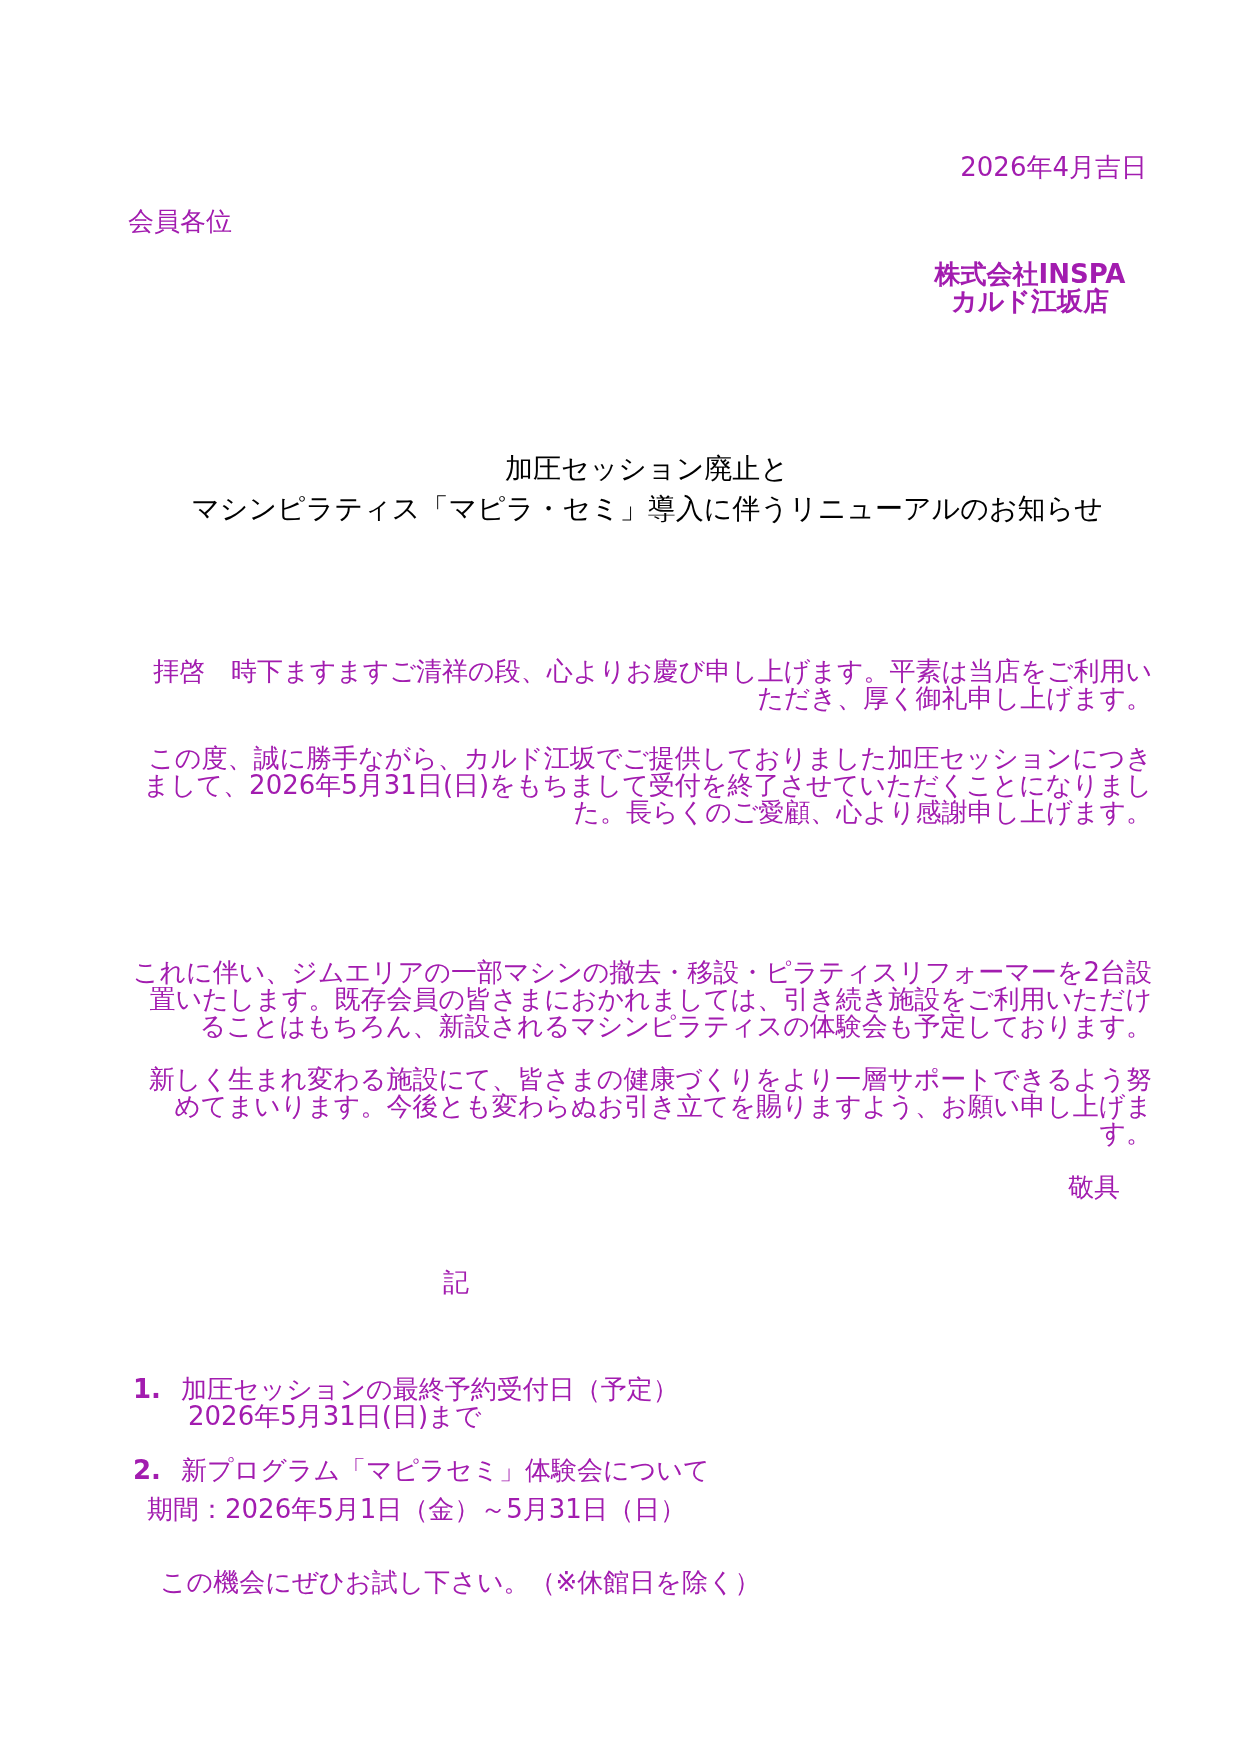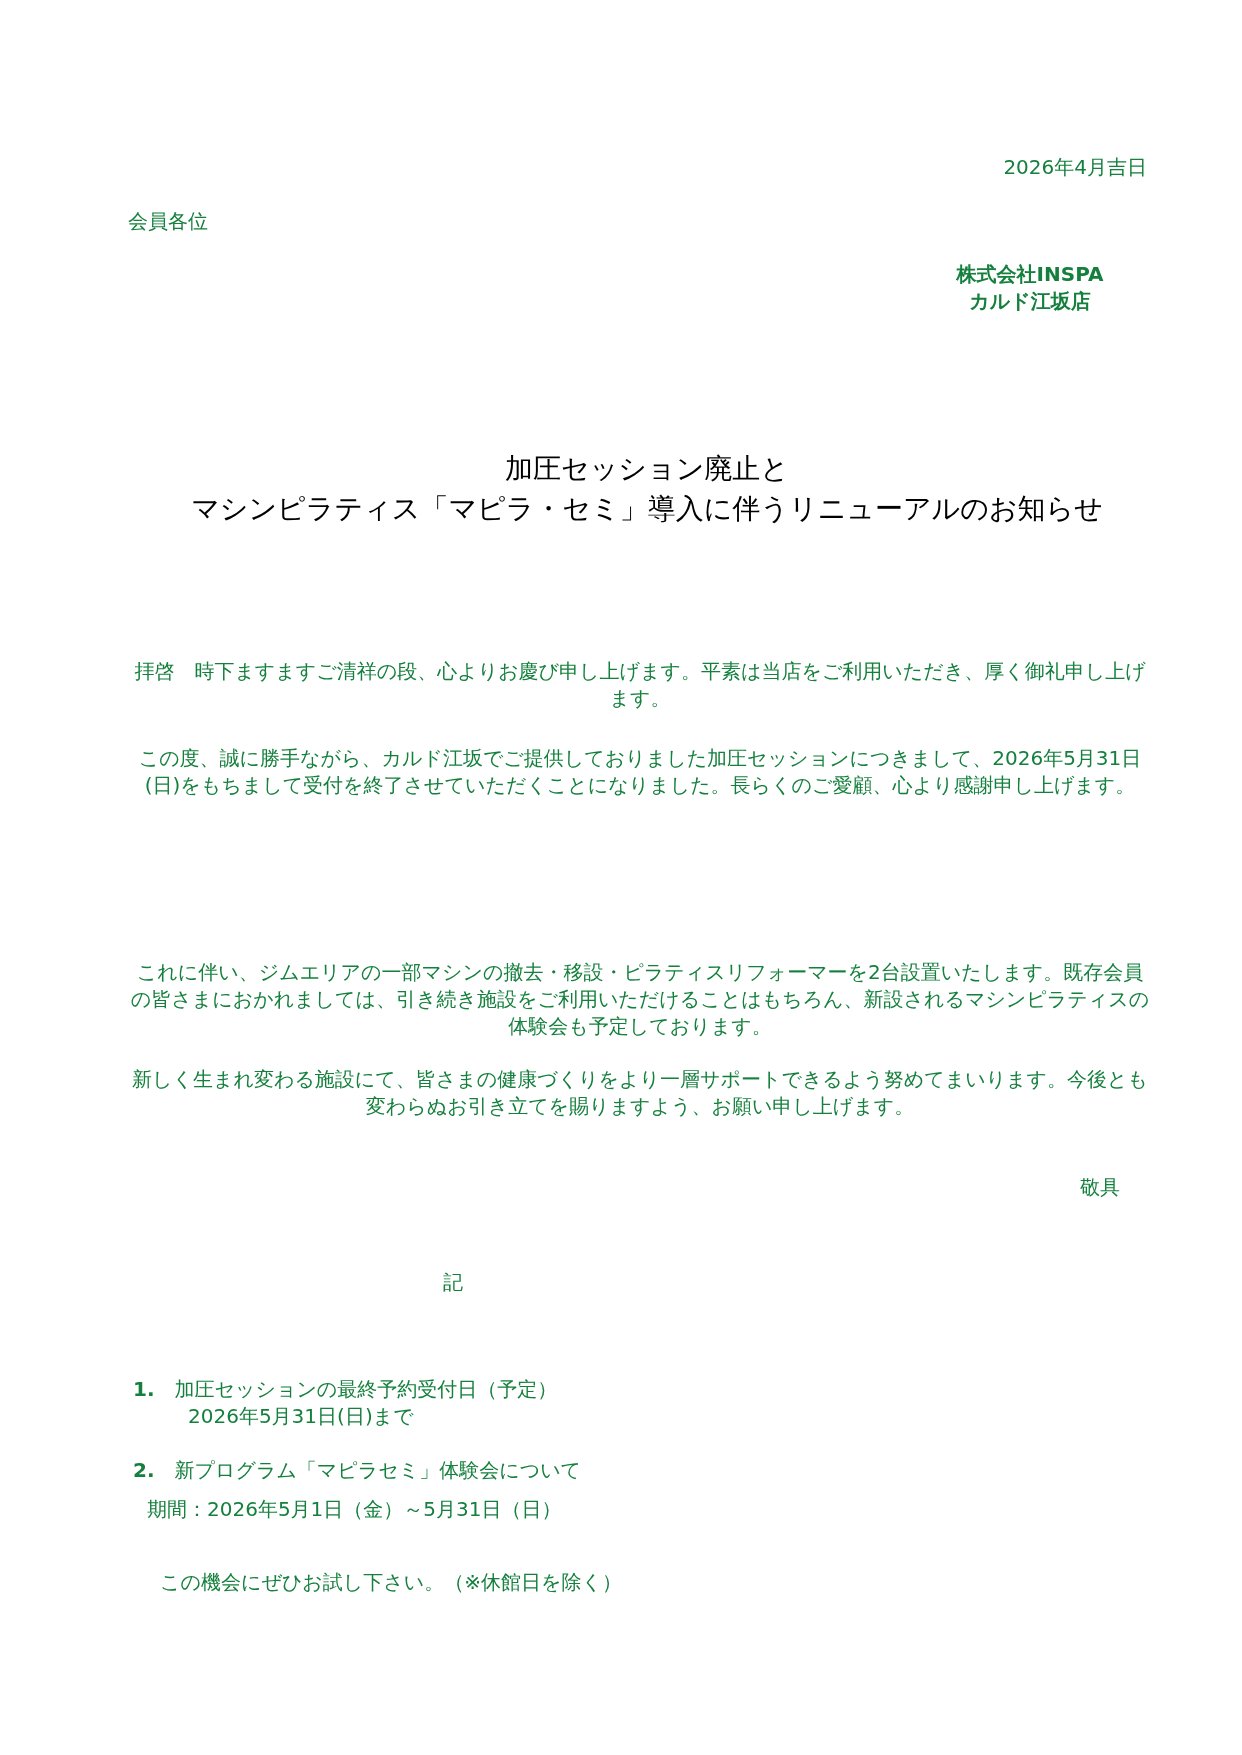--- a/index.html
+++ b/index.html
@@ -15,23 +15,23 @@
   .page {
     position: relative;
     width: 1242px;
     height: 1755px;
     background: #ffffff;
     overflow: hidden;
   }
   .abs { position: absolute; }
 
   .doc-text {
-    font-size: 20px;
+    font-size: 26px;
     line-height: 27px;
-    color: #15803d;
+    color: #a21caf;
   }
 
   .date-line {
     top: 154px;
     right: 95px;
     text-align: right;
     white-space: nowrap;
   }
 
   .recipient {
@@ -57,21 +57,21 @@
     font-size: 28px;
     line-height: 40px;
     font-weight: normal;
     margin: 0;
   }
   .doc-title div { white-space: nowrap; }
 
   .para {
     left: 128px;
     width: 1024px;
-    text-align: center;
+    text-align: right;
   }
   .para-1 { top: 658px; }
   .para-2 { top: 745px; }
   .para-3 { top: 852px; }
   .para-4 { top: 959px; }
   .para-5 { top: 1066px; }
 
   .closing {
     top: 1174px;
     right: 122px;

